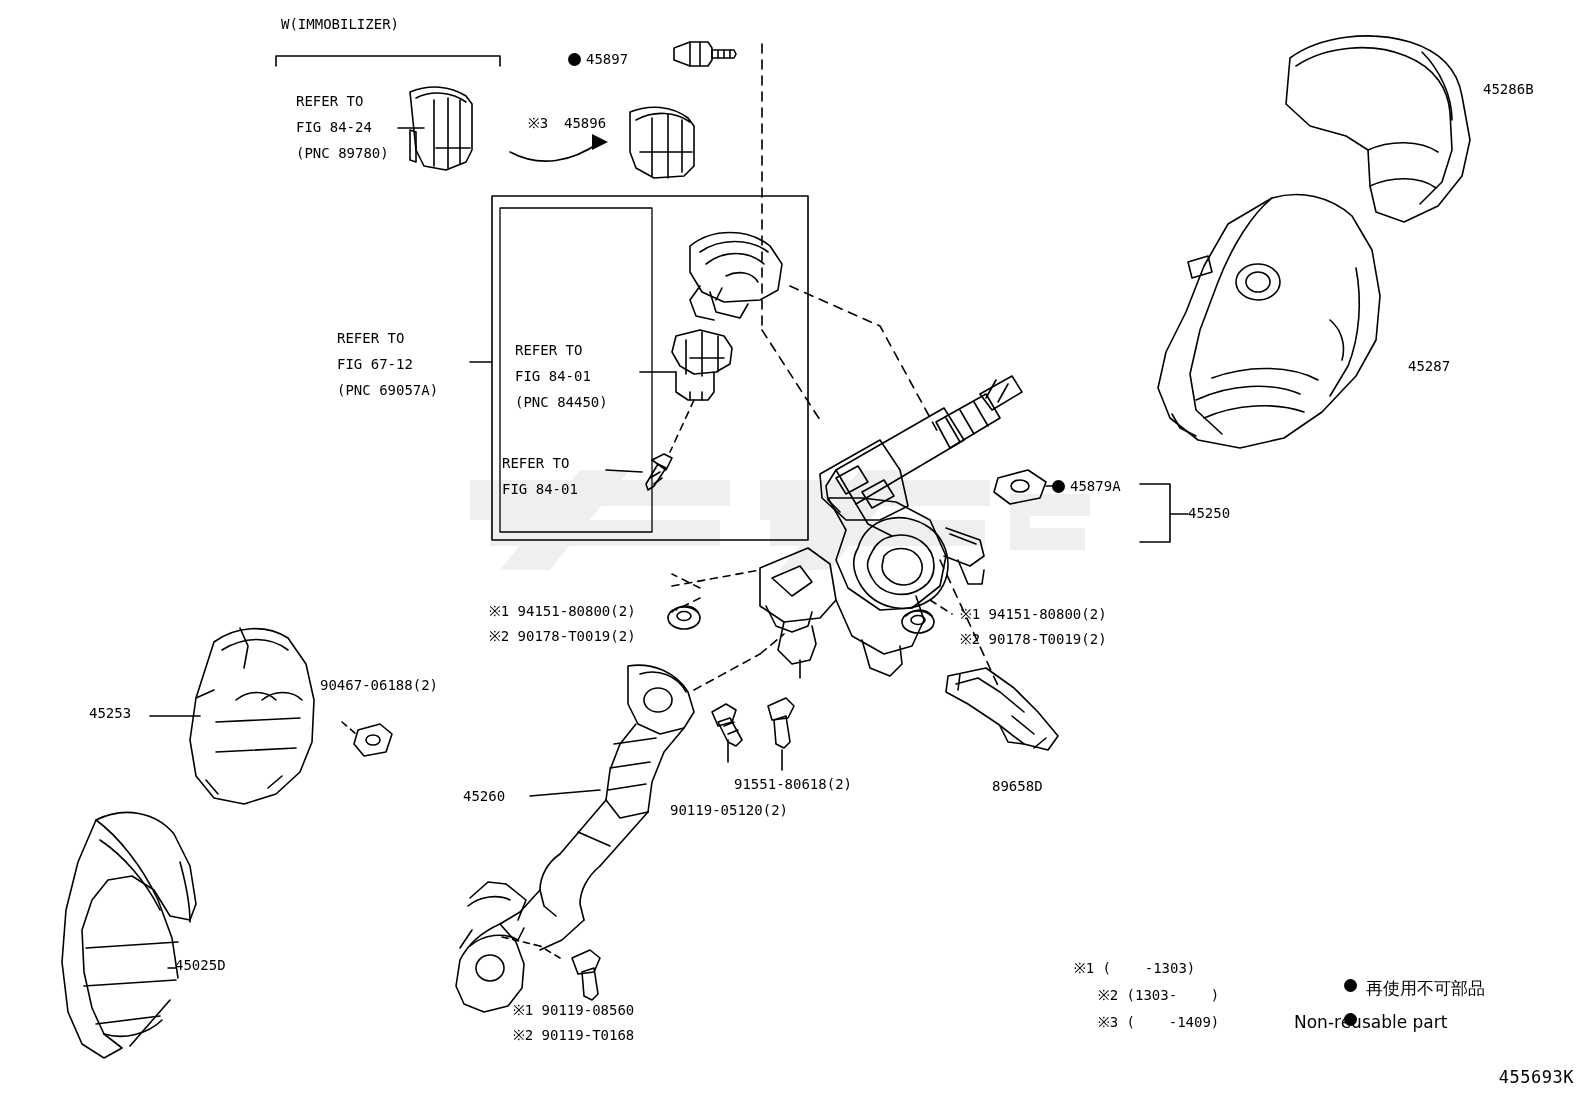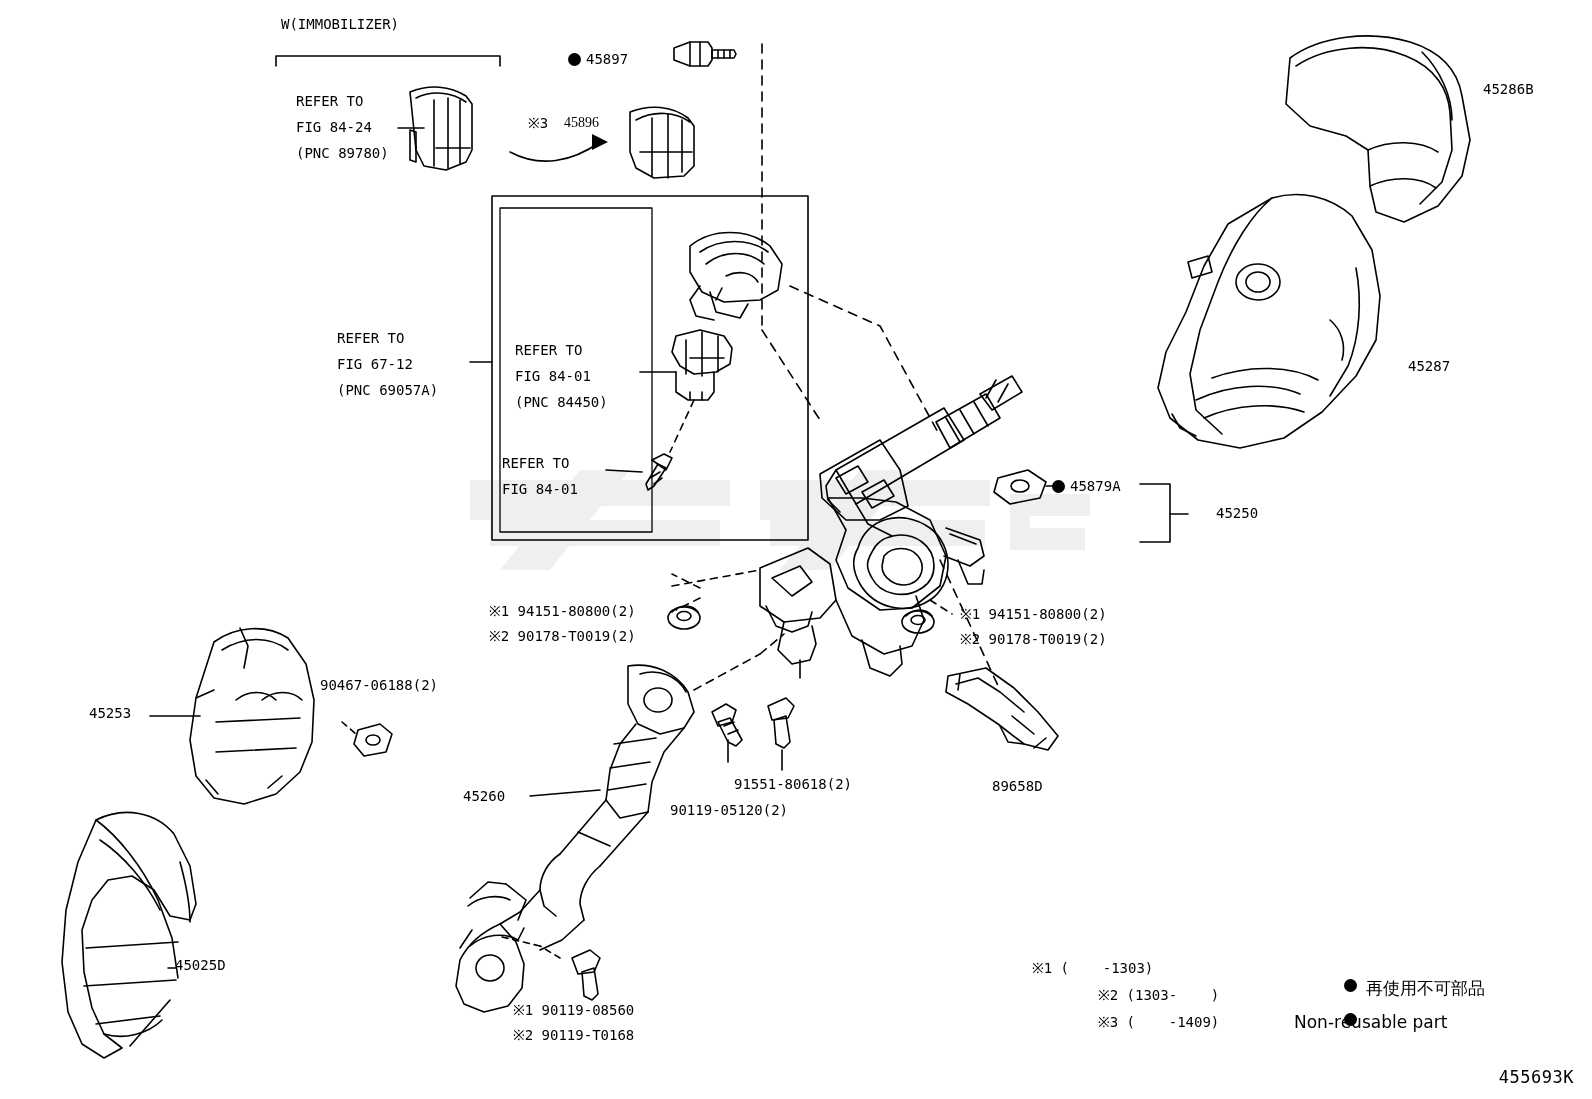--- a/index.html
+++ b/index.html
@@ -301,47 +301,47 @@
 
   <div class="lbl" style="left:515px;top:337px;">REFER TO
 FIG 84-01
 (PNC 84450)</div>
 
   <div class="lbl" style="left:502px;top:450px;">REFER TO
 FIG 84-01</div>
 
   <div class="lbl" style="left:586px;top:46px;">45897</div>
   <div class="lbl" style="left:528px;top:110px;">※3</div>
-  <div class="lbl" style="left:564px;top:110px;font-family:Liberation Serif, serif;">45896</div>
+  <div class="lbl" style="left:564px;top:110px;">45896</div>
 
   <div class="lbl" style="left:1483px;top:76px;">45286B</div>
   <div class="lbl" style="left:1408px;top:353px;">45287</div>
 
   <div class="lbl" style="left:1070px;top:473px;">45879A</div>
-  <div class="lbl" style="left:1216px;top:500px;text-align:center;">45250</div>
+  <div class="lbl" style="left:1188px;top:500px;text-align:center;">45250</div>
 
   <div class="lbl" style="left:89px;top:700px;">45253</div>
   <div class="lbl" style="left:175px;top:952px;">45025D</div>
   <div class="lbl" style="left:463px;top:783px;">45260</div>
   <div class="lbl" style="left:992px;top:773px;">89658D</div>
 
   <div class="lbl" style="left:320px;top:672px;">90467-06188(2)</div>
   <div class="lbl" style="left:734px;top:771px;">91551-80618(2)</div>
   <div class="lbl" style="left:670px;top:797px;">90119-05120(2)</div>
 
   <div class="lbl" style="left:489px;top:598px;">※1 94151-80800(2)</div>
   <div class="lbl" style="left:489px;top:623px;">※2 90178-T0019(2)</div>
 
   <div class="lbl" style="left:960px;top:601px;">※1 94151-80800(2)</div>
   <div class="lbl" style="left:960px;top:626px;">※2 90178-T0019(2)</div>
 
   <div class="lbl" style="left:513px;top:997px;">※1 90119-08560</div>
   <div class="lbl" style="left:513px;top:1022px;">※2 90119-T0168</div>
 
-  <div class="lbl" style="left:1032px;top:955px;">※1 (    -1303)</div>
+  <div class="lbl" style="left:1074px;top:955px;">※1 (    -1303)</div>
   <div class="lbl" style="left:1098px;top:982px;">※2 (1303-    )</div>
   <div class="lbl" style="left:1098px;top:1009px;">※3 (    -1409)</div>
 
   <div class="lbl jp" style="left:1366px;top:975px;">再使用不可部品</div>
   <div class="lbl jp" style="left:1294px;top:1009px;">Non-reusable part</div>
 
   <div class="code">455693K</div>
 
 </div>
 

